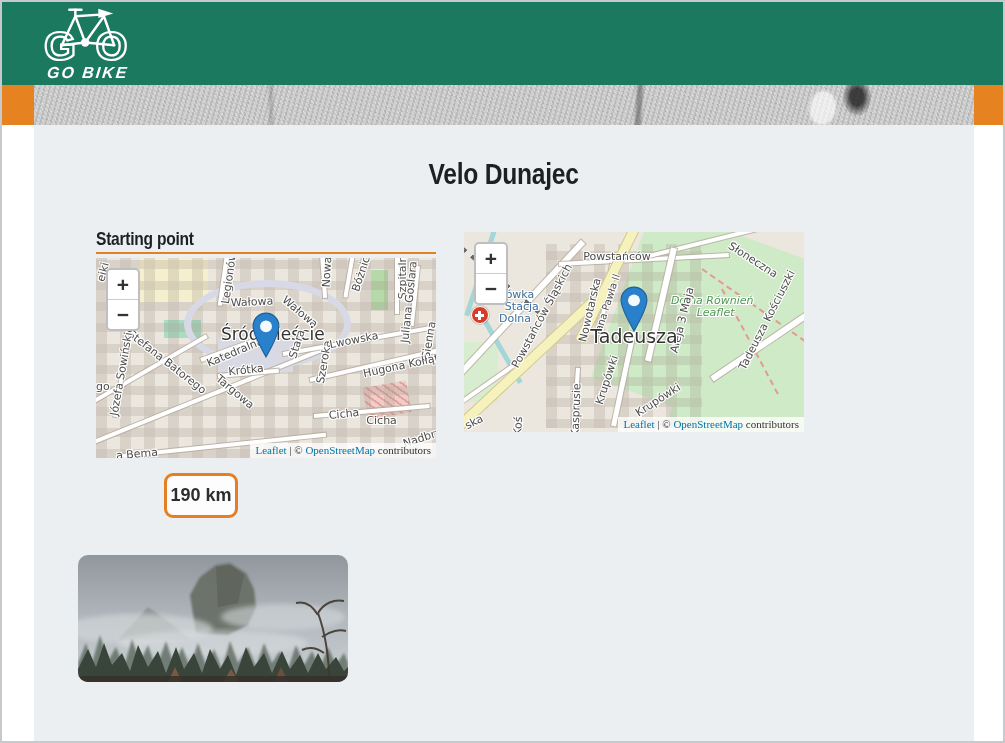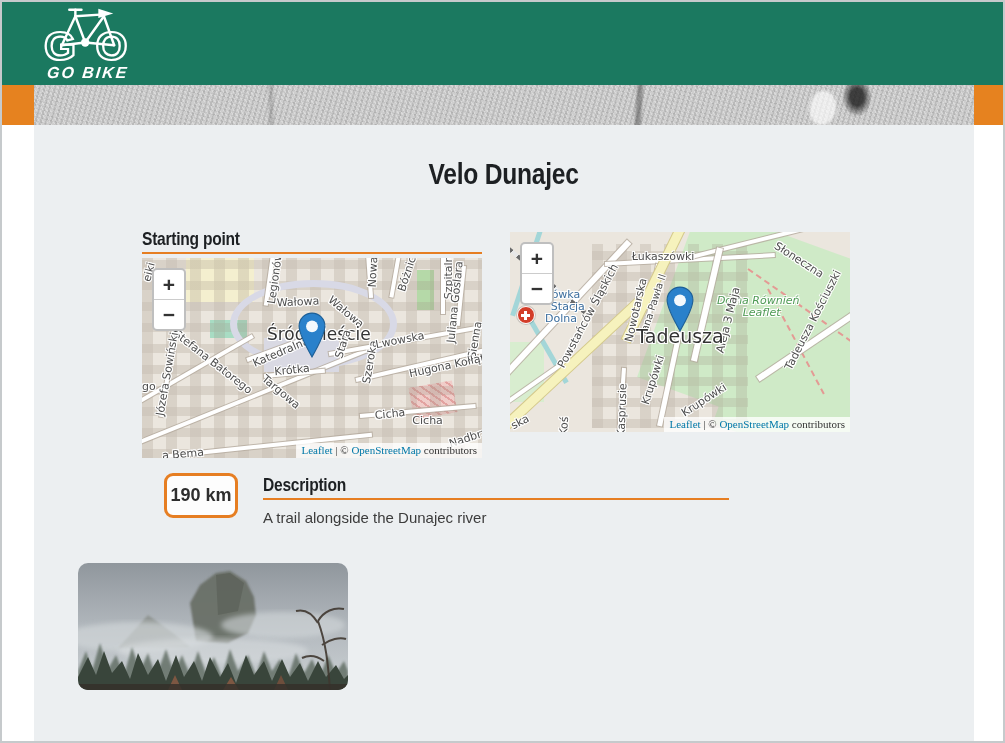--- a/index.html
+++ b/index.html
@@ -32,21 +32,21 @@
   .gutter-r{width:29px;background:#fff;}
   .main{width:940px;height:616px;background:#eceff1;overflow:hidden;}
 
   .cond{font-weight:700;letter-spacing:-.3px;display:inline-block;transform:scaleX(.82);transform-origin:left bottom;color:#1d2023;}
   .title-wrap{text-align:center;padding-top:32px;}
   .title-wrap .cond{transform-origin:center bottom;font-size:30px;}
 
   .h-line{border-bottom:2px solid #e67e22;padding-bottom:2px;}
   .h-line .cond{font-size:19px;}
 
-  .route-cols{display:flex;gap:28px;margin:37px 0 0 108px;}
+  .route-cols{display:flex;gap:28px;margin:37px 0 0 62px;}
   .route-col{width:340px;}
 
   .map{position:relative;width:340px;height:200px;margin-top:4px;overflow:hidden;background:#ebe6de;cursor:grab;}
   .area{position:absolute;}
   .road{position:absolute;height:4px;background:#fff;box-shadow:0 0 0 1px rgba(180,170,158,.8);transform-origin:left center;}
   .road.v{width:4px;height:30%;transform-origin:center top;}
   .road.wide{height:6px;}
   .blocks{position:absolute;opacity:.45;background-image:
       repeating-linear-gradient(90deg, rgba(160,148,134,.55) 0 11px, transparent 11px 24px),
       repeating-linear-gradient(0deg, rgba(160,148,134,.55) 0 9px, transparent 9px 21px);}
@@ -229,21 +229,21 @@
             <div class="zoomctl">
               <a>+</a>
               <a>−</a>
             </div>
             <div class="attrib">
               <a>Leaflet</a>
               <span>| ©</span>
               <a>OpenStreetMap</a>
               <span>contributors</span>
             </div>
-          <span class="map-label" style="left: 45%; top: 12%; transform: translate(-50%, -50%) rotate(0deg);">Łukaszówki</span>
+          <span class="map-label" style="left: 45%; top: 12%; transform: translate(-50%, -50%) rotate(0deg);">Powstańców</span>
               <span class="map-label" style="left: 85%; top: 14%; transform: translate(-50%, -50%) rotate(33deg);">Słoneczna</span>
               <span class="map-label green" style="left: 73%; top: 34%; transform: translate(-50%, -50%) rotate(0deg);">Dolna Równień</span>
               <span class="map-label green" style="left: 74%; top: 40%; transform: translate(-50%, -50%) rotate(0deg);">Leaflet</span>
               <span class="map-label" style="left: 23%; top: 42%; transform: translate(-50%, -50%) rotate(-62deg);">Powstańców Śląskich</span>
               <span class="map-label" style="left: 37%; top: 39%; transform: translate(-50%, -50%) rotate(-77deg);">Nowotarska</span>
               <span class="map-label" style="left: 42%; top: 36%; transform: translate(-50%, -50%) rotate(-72deg); font-size: 10px;">Jana Pawła II</span>
               <span class="map-label" style="left: 64%; top: 44%; transform: translate(-50%, -50%) rotate(-76deg);">Aleja 3 Maja</span>
               <span class="map-label" style="left: 89%; top: 44%; transform: translate(-50%, -50%) rotate(-63deg);">Tadeusza Kościuszki</span>
               <span class="map-label place" style="left: 50%; top: 52%; transform: translate(-50%, -50%) rotate(0deg); font-size: 19px;">Tadeusza</span>
               <span class="map-label blue" style="left: 16%; top: 31%; transform: translate(-50%, -50%) rotate(0deg);">łówka</span>
@@ -254,26 +254,20 @@
               <span class="map-label" style="left: 33%; top: 89%; transform: translate(-50%, -50%) rotate(-88deg);">Kasprusie</span>
               <span class="map-label" style="left: 3%; top: 95%; transform: translate(-50%, -50%) rotate(-28deg);">ska</span>
               <span class="map-label" style="left: 16%; top: 97%; transform: translate(-50%, -50%) rotate(-85deg);">Koś</span>
             </div>
         </div>
       </div>
 
       <div class="meta-row">
         <div class="badge">
           <span>190 km</span>
-        </div>
-        <div class="desc-col">
-          <div class="h-line">
-            <span class="cond">Description</span>
-          </div>
-          <div class="desc-text">A trail alongside the Dunajec river</div>
         </div>
       </div>
 
       <div class="landmarks">
         <div class="landmark-img">
           <svg width="270" height="127" viewBox="0 0 270 127">
             <defs>
               <linearGradient id="sky" x1="0" y1="0" x2="0" y2="1">
                 <stop offset="0" stop-color="#90979d"></stop>
                 <stop offset="0.55" stop-color="#b4babf"></stop>

